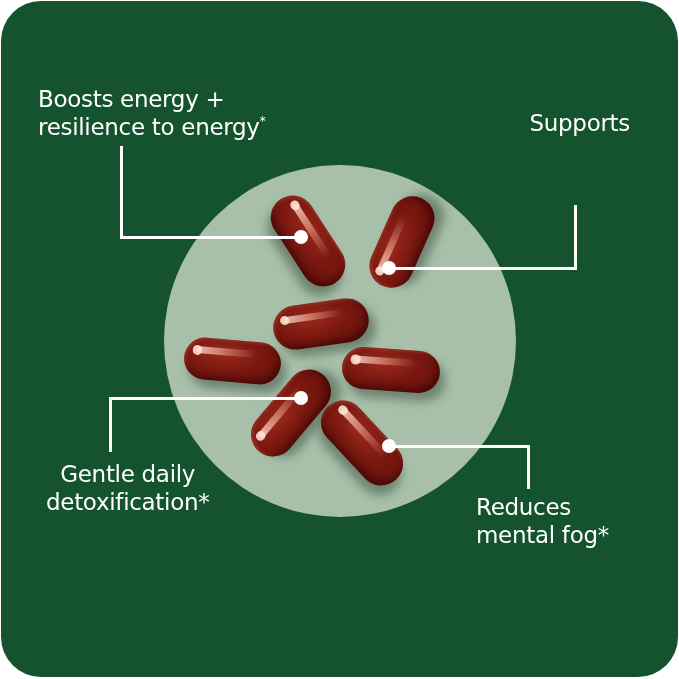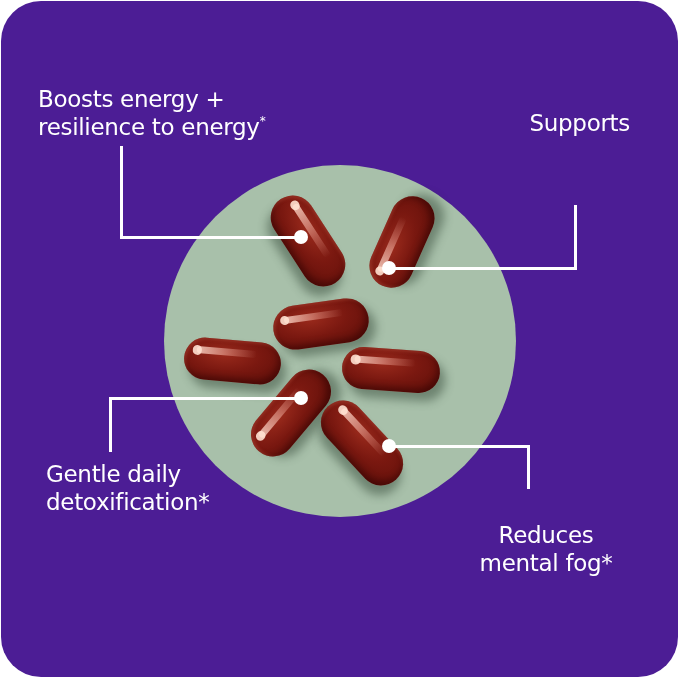--- a/index.html
+++ b/index.html
@@ -1,19 +1,19 @@
 <!DOCTYPE html>
 <html><head>
 <meta charset="utf-8">
 <style>
   html, body { margin: 0; padding: 0; background: #ffffff; }
   body { width: 679px; height: 679px; position: relative; overflow: hidden; }
   .card {
     position: absolute; left: 1px; top: 1px; width: 677px; height: 676px;
-    background: #4c1d95; border-radius: 40px; overflow: hidden;
+    background: #14532d; border-radius: 40px; overflow: hidden;
   }
   .circle {
     position: absolute; left: 163px; top: 164px; width: 352px; height: 352px;
     border-radius: 50%; background: #a8c0aa;
   }
   .pill {
     position: absolute; border-radius: 999px;
     background: radial-gradient(ellipse at 40% 35%, #9a2a1c 0%, #7a1810 45%, #5a0d08 100%);
     box-shadow: 6px 8px 10px rgba(40,60,45,0.45), inset -3px -4px 6px rgba(40,0,0,0.45), inset 2px 2px 3px rgba(200,90,70,0.35);
     transform-origin: center center;
@@ -95,23 +95,23 @@
 
   <div class="label" style="left:37px; top:84px; text-align:left;">
     <span class="ln">Boosts energy +</span>
     <span class="ln"><span>resilience to energy</span><sup>*</sup></span>
   </div>
 
   <div class="label" style="right:48px; top:108px; text-align:center;">
     <span class="ln">Supports</span>
   </div>
 
-  <div class="label" style="left:45px; top:459px; text-align:left;">
+  <div class="label" style="left:45px; top:459px; text-align:center;">
     <span class="ln">Gentle daily</span>
     <span class="ln">detoxification*</span>
   </div>
 
-  <div class="label" style="left:475px; top:520px; width:140px; text-align:center;">
+  <div class="label" style="left:475px; top:492px; width:140px; ">
     <span class="ln">Reduces</span>
     <span class="ln">mental fog*</span>
   </div>
 
 </div>
 
 </body></html>

